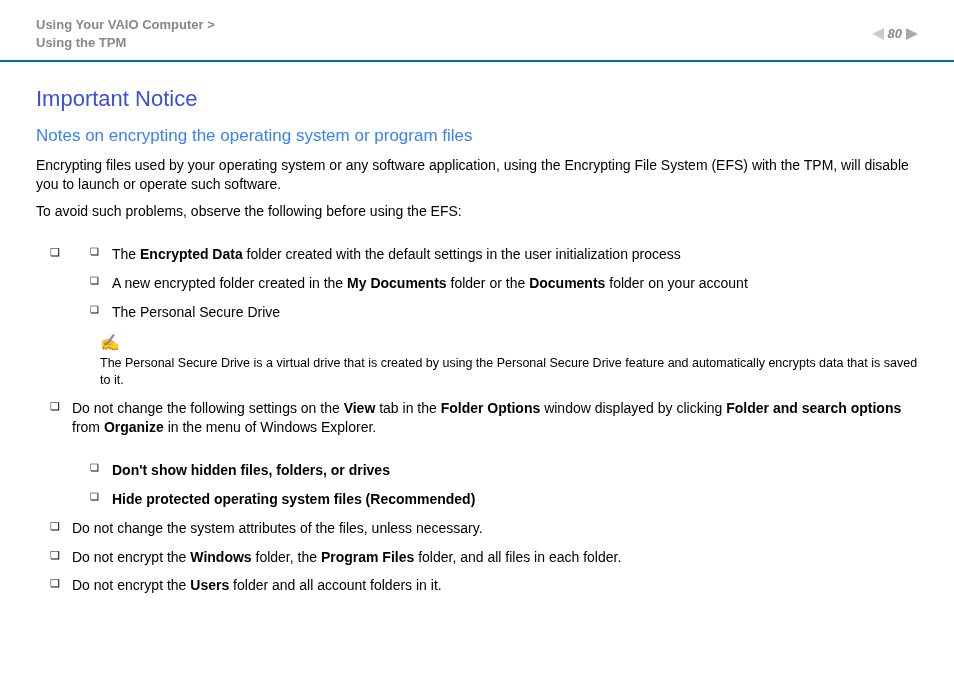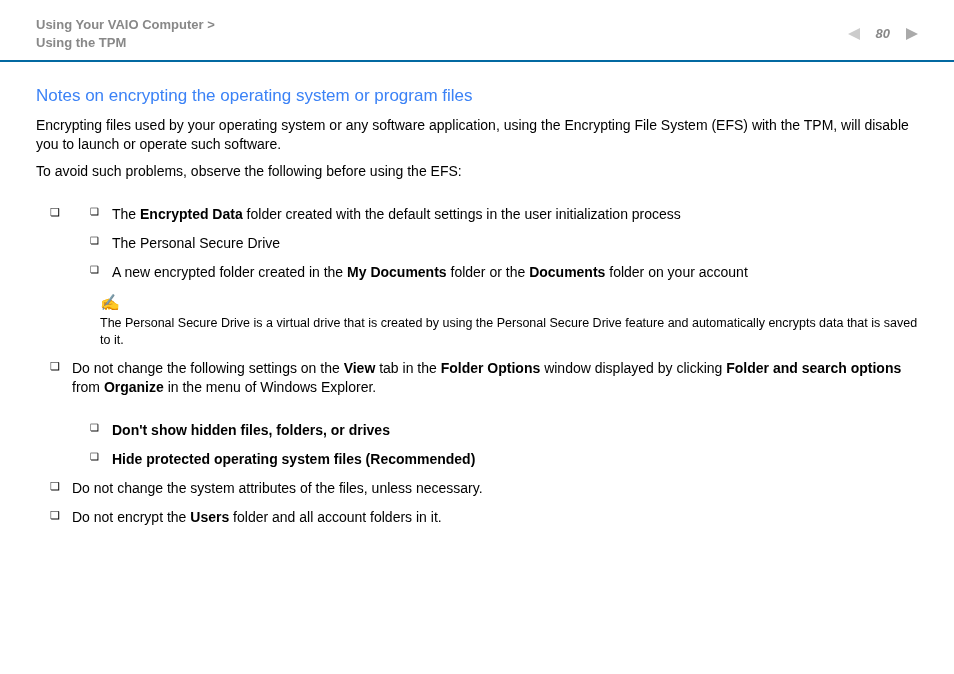--- a/index.html
+++ b/index.html
@@ -21,21 +21,21 @@
   }
   .breadcrumb {
     font-size: 13px;
     font-weight: bold;
     color: #888;
     line-height: 1.4;
   }
   .pagenav {
     display: flex;
     align-items: center;
-    gap: 16px;
+    gap: 4px;
     margin-top: 10px;
   }
   .pagenav .num {
     font-style: italic;
     font-weight: bold;
     color: #888;
     font-size: 13px;
   }
   .arrow-left, .arrow-right {
     width: 0; height: 0;
@@ -125,56 +125,60 @@
     <div>Using the TPM</div>
   </div>
   <div class="pagenav">
     <div class="arrow-left"></div>
     <span class="num">80</span>
     <div class="arrow-right"></div>
   </div>
 </div>
 
 <div class="content">
+  <h1 class="notice">Important Notice</h1>
   <h2 class="sub">Notes on encrypting the operating system or program files</h2>
 
   <p class="body">Encrypting files used by your operating system or any software application, using the Encrypting File System (EFS) with the TPM, will disable you to launch or operate such software.</p>
   <p class="body">To avoid such problems, observe the following before using the EFS:</p>
 
   <ul class="lvl1">
 
     <li>
       <ul class="lvl2">
         <li>
           <span>The </span><b>Encrypted Data</b><span> folder created with the default settings in the user initialization process</span>
         </li>
         <li>
-          <span>The Personal Secure Drive</span>
+          <span>A new encrypted folder created in the </span><b>My Documents</b><span> folder or the </span><b>Documents</b><span> folder on your account</span>
         </li>
         <li>
-          <span>A new encrypted folder created in the </span><b>My Documents</b><span> folder or the </span><b>Documents</b><span> folder on your account</span>
+          <span>The Personal Secure Drive</span>
         </li>
       </ul>
       <div class="note-block">
         <span class="note-icon">✍</span>
         <span class="note-text">The Personal Secure Drive is a virtual drive that is created by using the Personal Secure Drive feature and automatically encrypts data that is saved to it.</span>
       </div>
     </li>
 
     <li>
       <span>Do not change the following settings on the </span><b>View</b><span> tab in the </span><b>Folder Options</b><span> window displayed by clicking </span><b>Folder and search options</b><span> from </span><b>Organize</b><span> in the menu of Windows Explorer.</span>
       <ul class="lvl2">
         <li><b>Don't show hidden files, folders, or drives</b></li>
         <li><b>Hide protected operating system files (Recommended)</b></li>
       </ul>
     </li>
 
     <li>
       <span>Do not change the system attributes of the files, unless necessary.</span>
     </li>
 
+    <li>
+      <span>Do not encrypt the </span><b>Windows</b><span> folder, the </span><b>Program Files</b><span> folder, and all files in each folder.</span>
+    </li>
 
     <li>
       <span>Do not encrypt the </span><b>Users</b><span> folder and all account folders in it.</span>
     </li>
 
   </ul>
 </div>
 
 </body></html>

